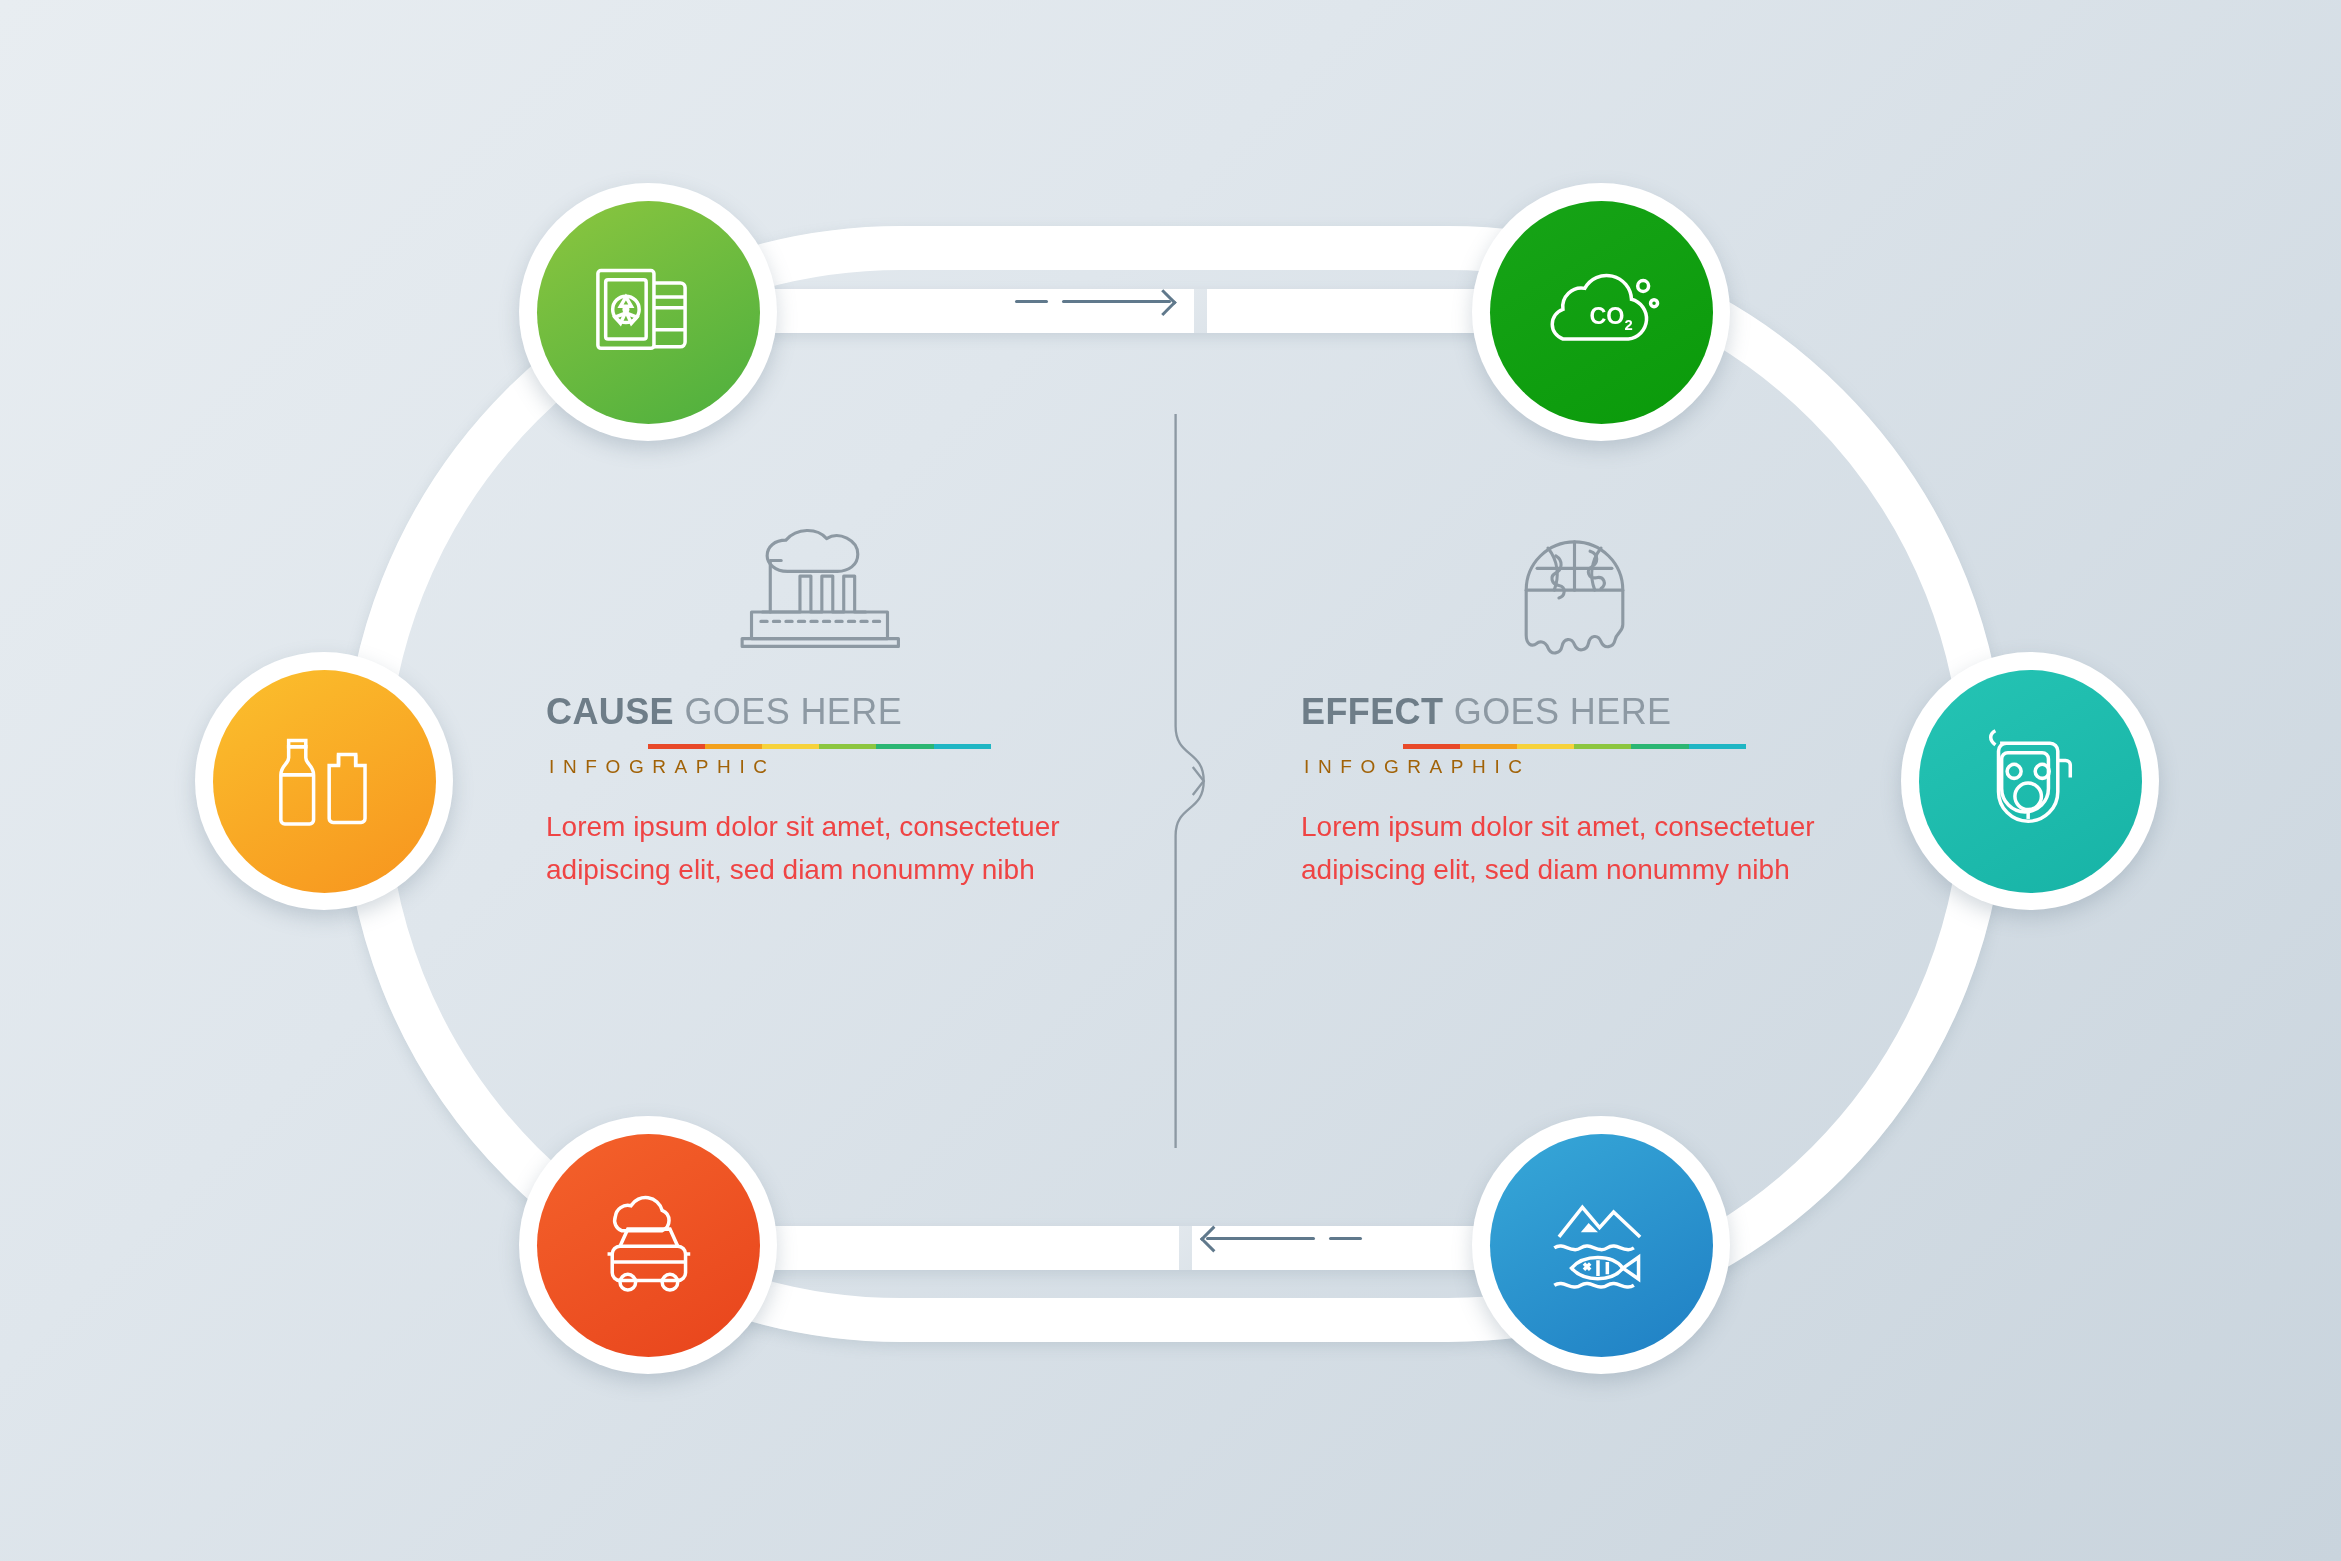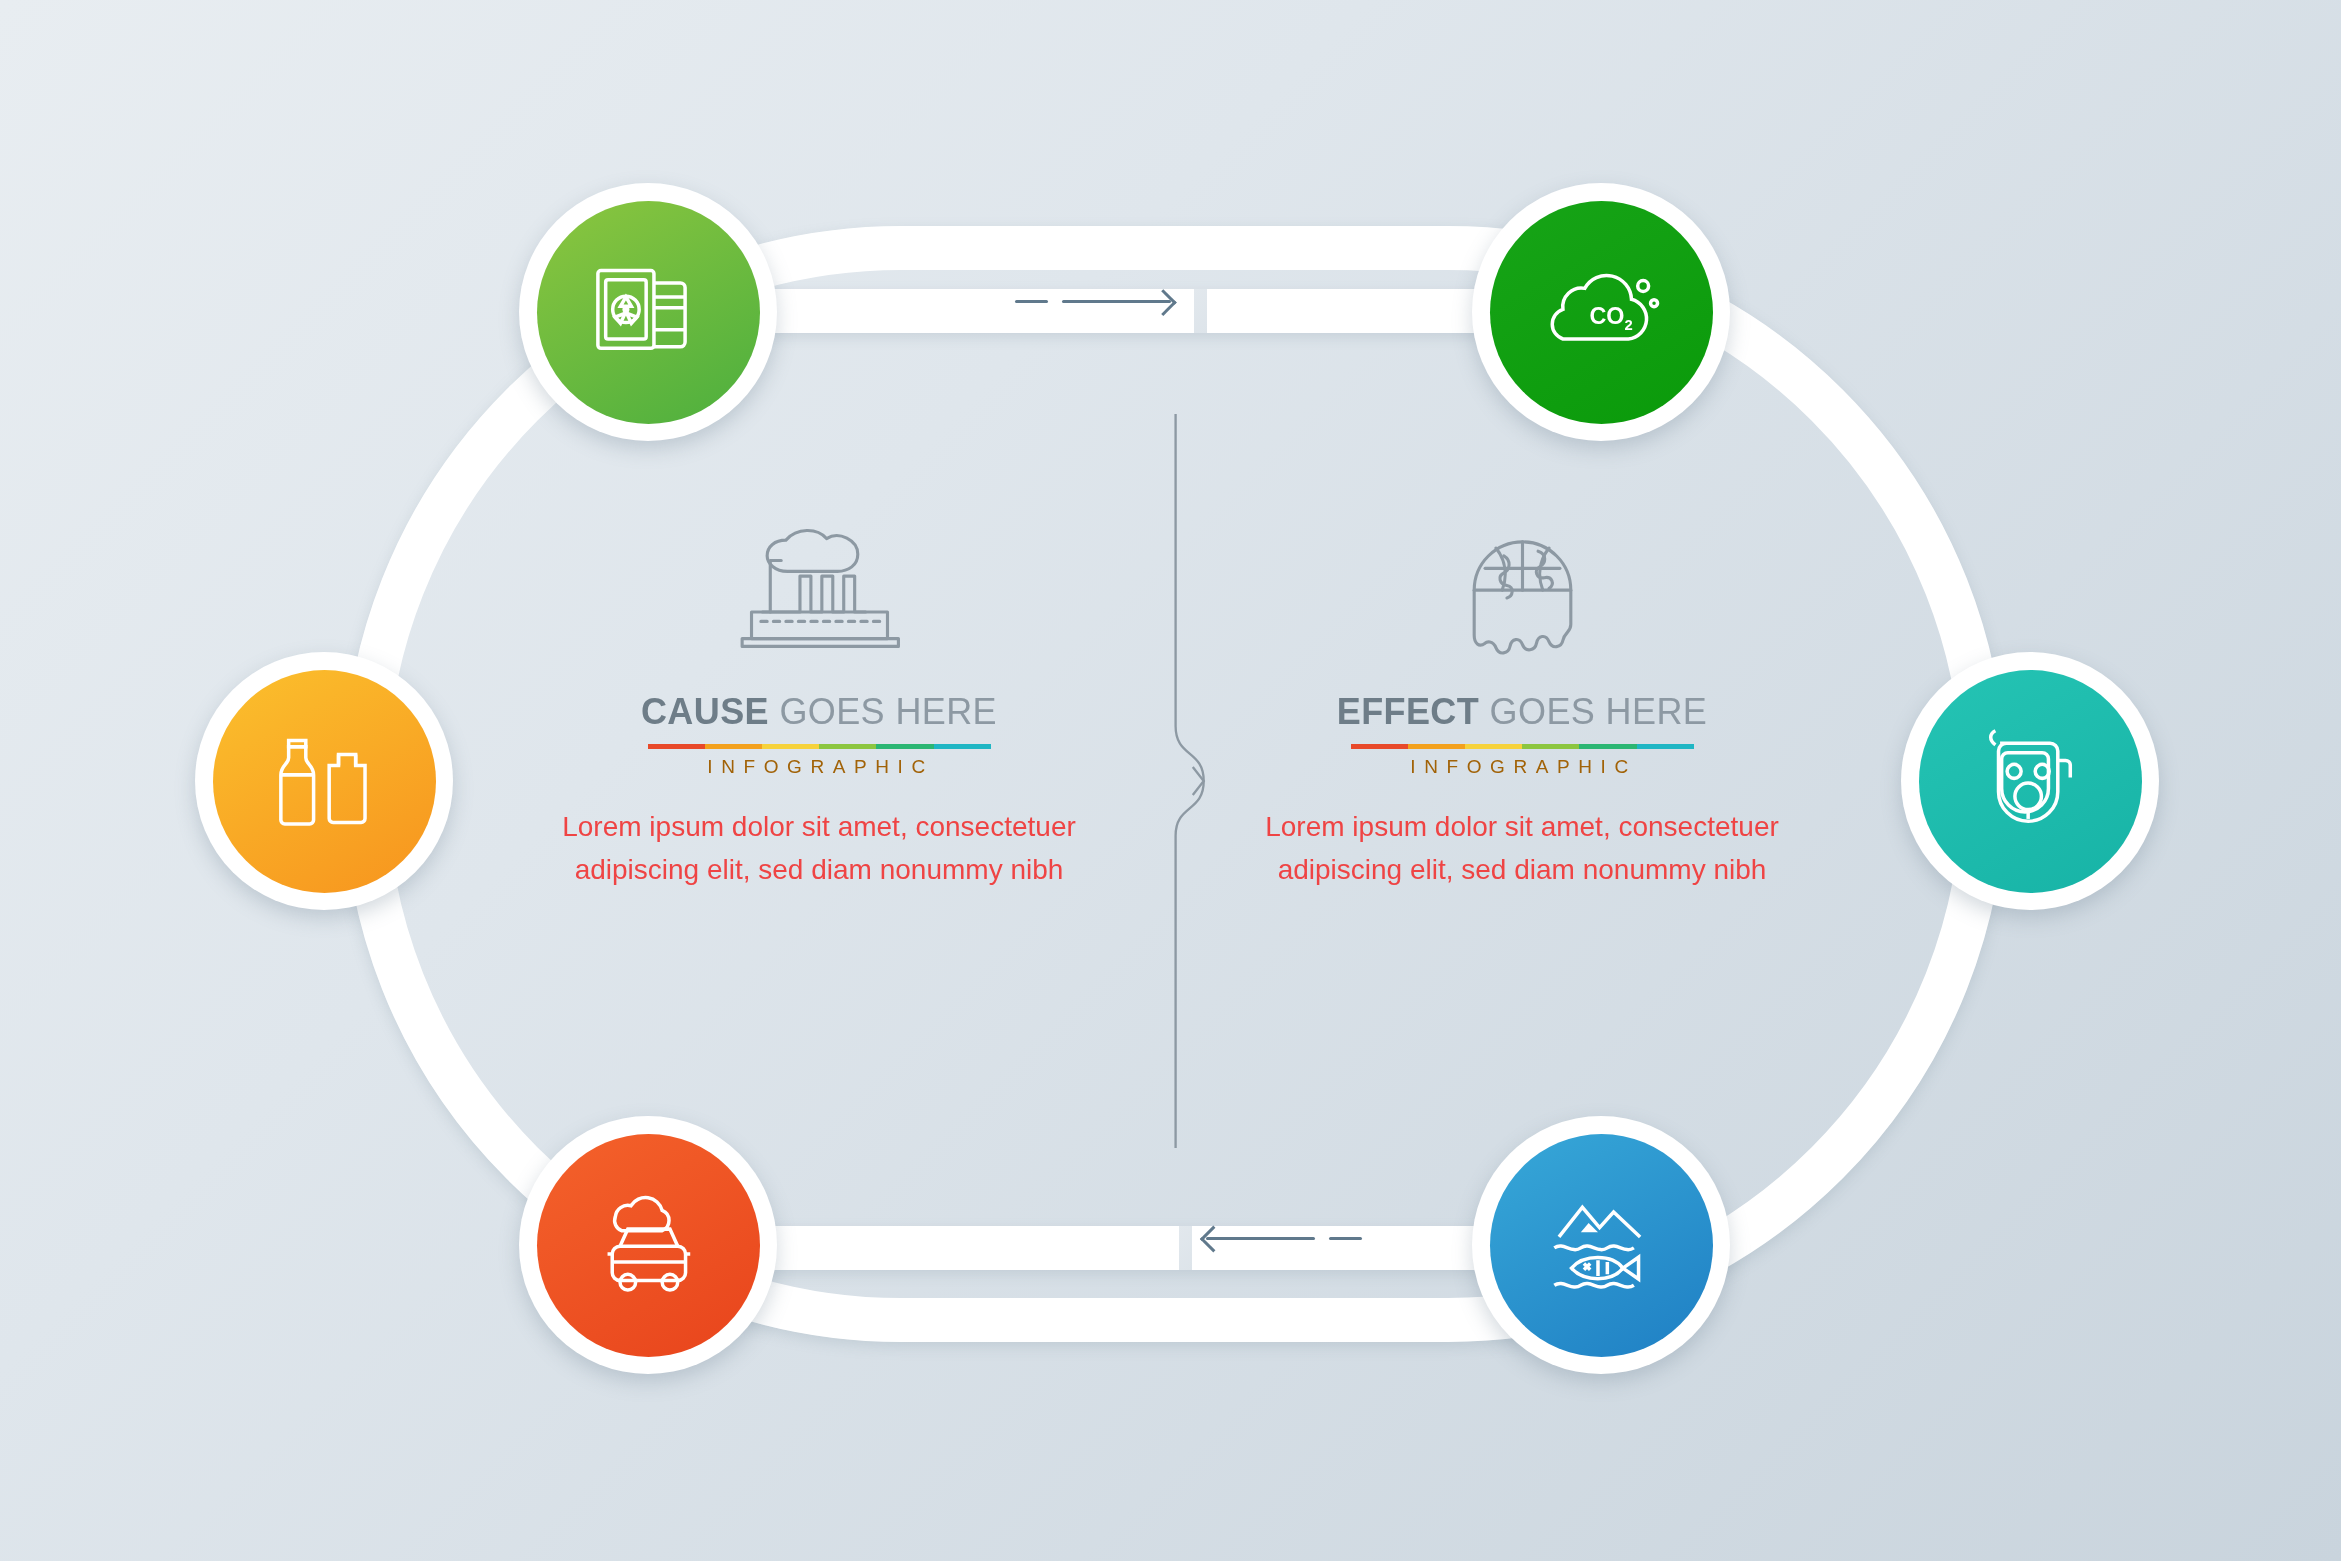--- a/index.html
+++ b/index.html
@@ -125,25 +125,25 @@
   .node-plastic  { left: 195px;  top: 652px; }
   .node-mask     { left: 1901px; top: 652px; }
   .node-car      { left: 519px;  top: 1116px; }
   .node-fish     { left: 1472px; top: 1116px; }
 
   
   .panel {
     position: absolute;
     top: 500px;
     width: 546px;
-    text-align: center;
+    text-align: left;
     color: #77858f;
   }
   .panel.cause  { left: 546px; }
-  .panel.effect { left: 1249px; }
+  .panel.effect { left: 1301px; }
 
   .panel-icon {
     height: 180px;
     display: flex;
     align-items: flex-end;
     justify-content: center;
     margin-bottom: 11px;
   }
   .panel-title {
     font-size: 36px;

